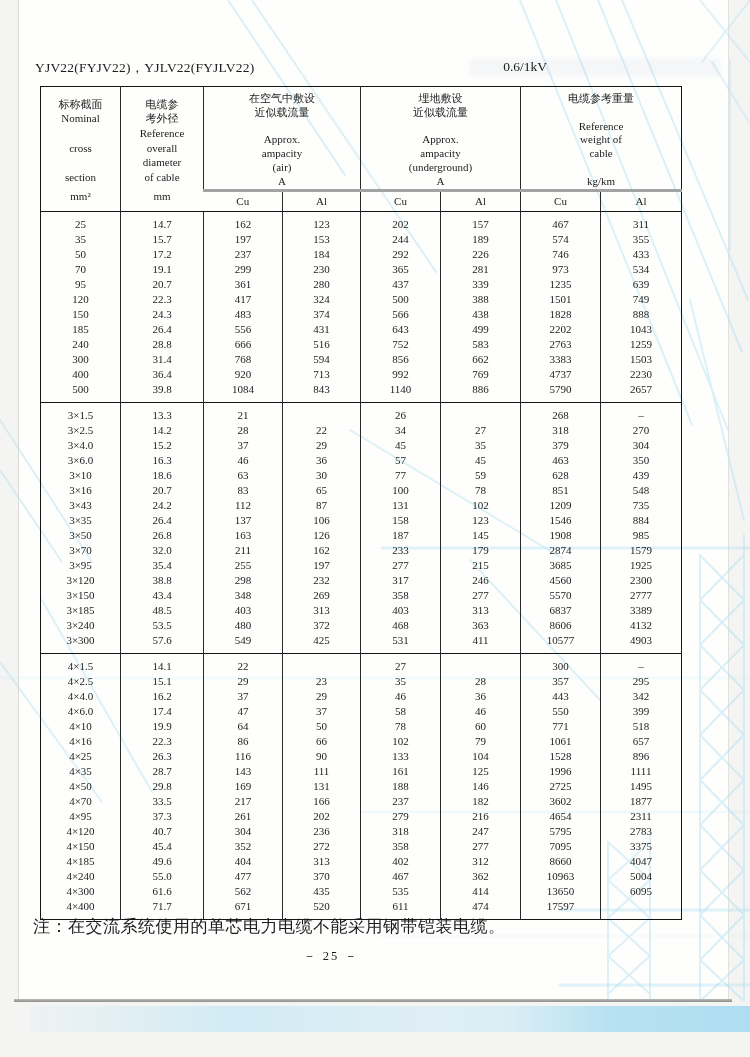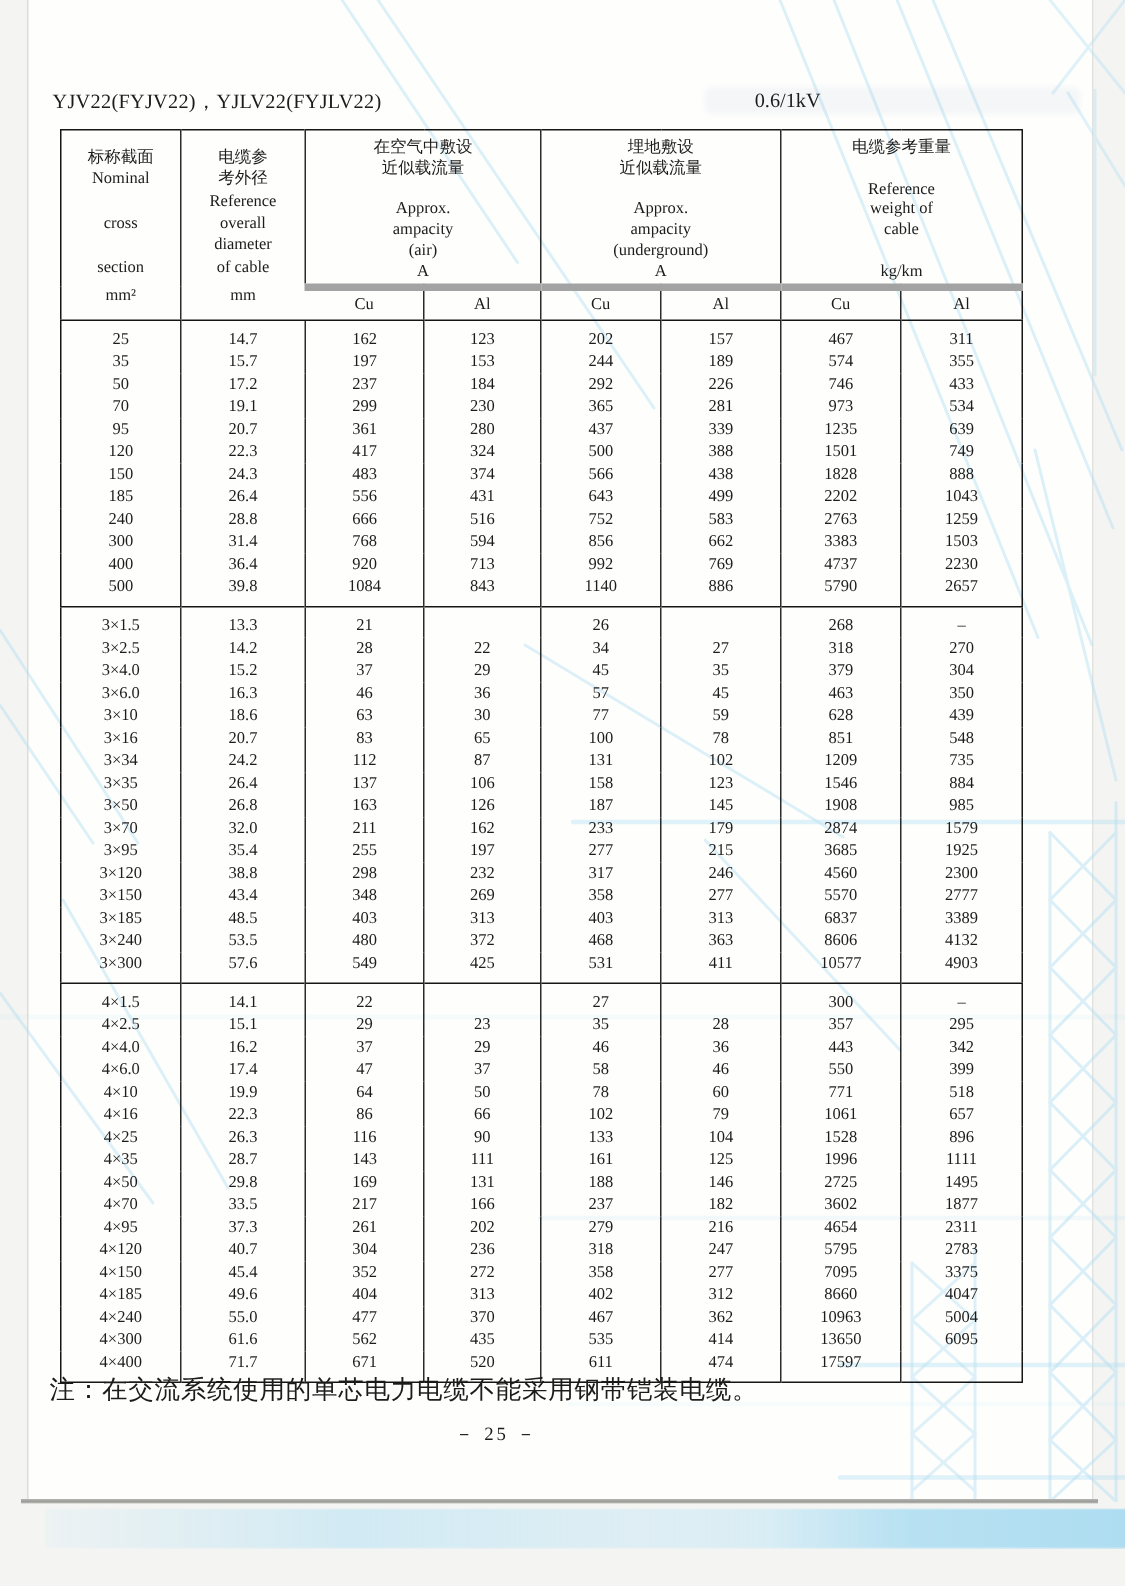--- a/index.html
+++ b/index.html
@@ -48,21 +48,21 @@
   th,td{
     border-left:1px solid #2a2a2a;
     text-align:center;vertical-align:middle;
     font-weight:normal;padding:0;margin:0;
   }
   th:first-child,td:first-child{border-left:none;}
   thead tr.r1 th{height:96px;vertical-align:top;padding-top:5px;}
   thead tr.r1 th.span2{vertical-align:middle;padding-top:0;}
   thead tr.r2 th{height:19px;font-family:Liberation Serif, serif;}
   thead tr.r2 th, thead th.span2{border-bottom:1.4px solid #151515;}
-  thead th.grp{border-bottom:5px solid #a3a3a3;}
+  thead th.grp{border-bottom:3px solid #a3a3a3;}
   .hcell{
     display:flex;flex-direction:column;justify-content:space-between;align-items:center;
     height:112px;padding:4px 0 2px 0;box-sizing:border-box;
   }
   .pre{white-space:pre-line;line-height:13.8px;}
   .hcell .pre{line-height:14.6px;}
   .unit{line-height:14px;}
   tbody{border-top:1.4px solid #151515;padding-left:35px;}
   tbody td{line-height:15px;height:15px;font-size:11px;}
   tbody tr:first-child td{padding-top:5px;}
@@ -382,21 +382,21 @@
         <td>3×16</td>
         <td>20.7</td>
         <td>83</td>
         <td>65</td>
         <td>100</td>
         <td>78</td>
         <td>851</td>
         <td>548</td>
       </tr>
       <tr>
-        <td>3×34</td>
+        <td>3×43</td>
         <td>24.2</td>
         <td>112</td>
         <td>87</td>
         <td>131</td>
         <td>102</td>
         <td>1209</td>
         <td>735</td>
       </tr>
       <tr>
         <td>3×35</td>

